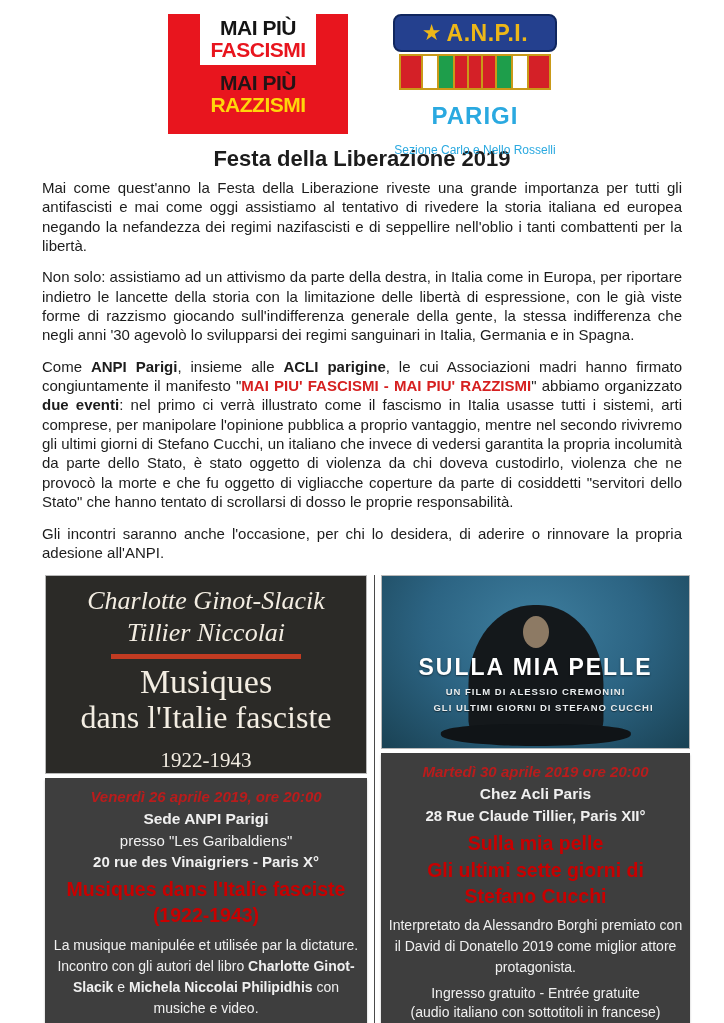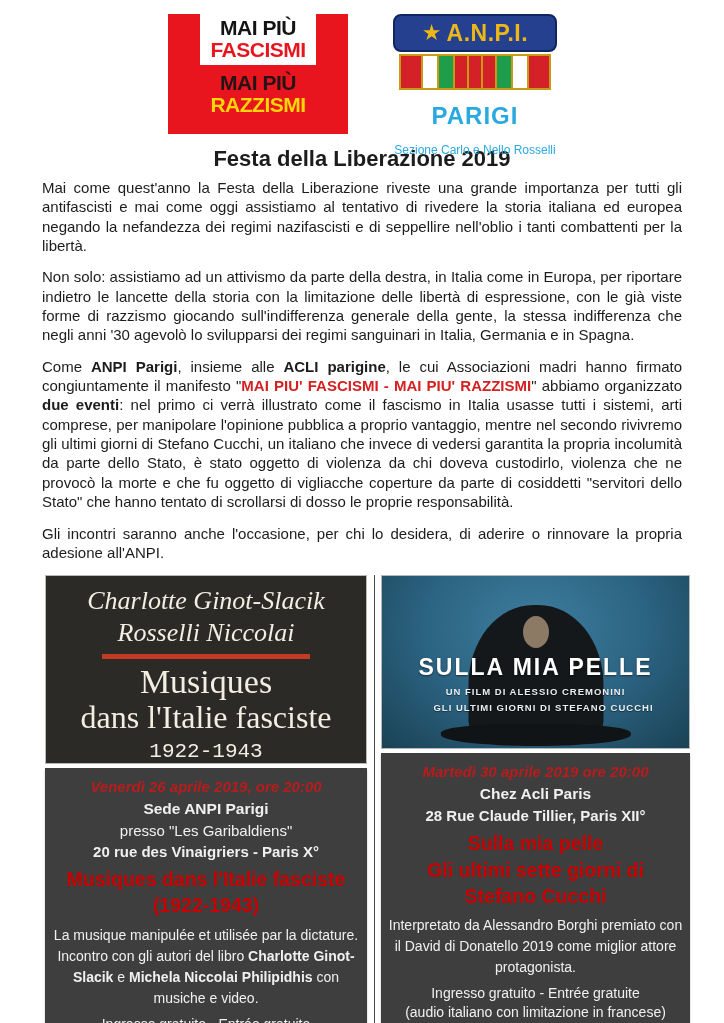--- a/index.html
+++ b/index.html
@@ -61,21 +61,21 @@
   .book-cover {
     height:206px; box-sizing:border-box; background:#2b2a27;
     border:1px solid #b8b8b8; text-align:center; color:#f3ede2;
     font-family:"Liberation Serif", serif; padding-top:8px;
   }
   .bc-author1 { font-style:italic; font-size:26px; margin-top:2px; }
   .bc-author2 { font-style:italic; font-size:26px; display:inline-block;
                 border-bottom:5px solid #c23b22; padding:2px 16px 6px; }
   .bc-title1 { font-size:34px; margin-top:6px; line-height:1.0; }
   .bc-title2 { font-size:32px; line-height:1.15; }
-  .bc-years  { font-size:21px; margin-top:4px;font-family:Liberation Mono, monospace; }
+  .bc-years  { font-size:21px; margin-top:12px; }
 
   
   .film-poster {
     position:relative; height:174px; overflow:hidden;
     background:radial-gradient(ellipse at 50% 30%, #3e7e9e 0%, #2c6483 50%, #1a4254 100%);
     border:1px solid #b8b8b8; box-sizing:border-box;
   }
   .fig-hoodie { position:absolute; left:50%; top:17%; transform:translateX(-50%);
     width:44%; height:80%; background:#14181b; border-radius:48% 48% 22% 22% / 58% 58% 16% 16%; }
   .fig-face { position:absolute; left:50%; top:23%; transform:translateX(-50%);
@@ -150,21 +150,21 @@
     <p>Non solo: assistiamo ad un attivismo da parte della destra, in Italia come in Europa, per riportare indietro le lancette della storia con la limitazione delle libertà di espressione, con le già viste forme di razzismo giocando sull'indifferenza generale della gente, la stessa indifferenza che negli anni '30 agevolò lo svilupparsi dei regimi sanguinari in Italia, Germania e in Spagna.</p>
     <p><span>Come </span><b>ANPI Parigi</b><span>, insieme alle </span><b>ACLI parigine</b><span>, le cui Associazioni madri hanno firmato congiuntamente il manifesto "</span><span class="red-bold">MAI PIU' FASCISMI - MAI PIU' RAZZISMI</span><span>" abbiamo organizzato </span><b>due eventi</b><span>: nel primo ci verrà illustrato come il fascismo in Italia usasse tutti i sistemi, arti comprese, per manipolare l'opinione pubblica a proprio vantaggio, mentre nel secondo rivivremo gli ultimi giorni di Stefano Cucchi, un italiano che invece di vedersi garantita la propria incolumità da parte dello Stato, è stato oggetto di violenza da chi doveva custodirlo, violenza che ne provocò la morte e che fu oggetto di vigliacche coperture da parte di cosiddetti "servitori dello Stato" che hanno tentato di scrollarsi di dosso le proprie responsabilità.</span></p>
     <p class="last">Gli incontri saranno anche l'occasione, per chi lo desidera, di aderire o rinnovare la propria adesione all'ANPI.</p>
   </div>
 
   <div class="columns">
 
     <div class="col left">
       <div class="book-cover">
         <div class="bc-author1">Charlotte Ginot-Slacik</div>
-        <div><span class="bc-author2">Rosselli Niccolai</span></div>
+        <div><span class="bc-author2">Tillier Niccolai</span></div>
         <div class="bc-title1">Musiques</div>
         <div class="bc-title2">dans l'Italie fasciste</div>
         <div class="bc-years">1922-1943</div>
       </div>
 
       <div class="event-card">
         <div class="ec-date">Venerdì 26 aprile 2019, ore 20:00</div>
         <div class="ec-venue">Sede ANPI Parigi</div>
         <div class="ec-venue2">presso "Les Garibaldiens"</div>
         <div class="ec-address">20 rue des Vinaigriers - Paris X°</div>
@@ -193,18 +193,18 @@
         <div class="ec-date">Martedì 30 aprile 2019 ore 20:00</div>
         <div class="ec-venue">Chez Acli Paris</div>
         <div class="ec-address">28 Rue Claude Tillier, Paris XII°</div>
         <div class="ec-red-title">
           <span>Sulla mia pelle</span><br>
           <span>Gli ultimi sette giorni di</span><br>
           <span>Stefano Cucchi</span>
         </div>
         <div class="ec-desc">Interpretato da Alessandro Borghi premiato con il David di Donatello 2019 come miglior attore protagonista.</div>
         <div class="ec-admission">Ingresso gratuito - Entrée gratuite</div>
-        <div class="ec-note">(audio italiano con limitazione in francese)</div>
+        <div class="ec-note">(audio italiano con sottotitoli in francese)</div>
       </div>
     </div>
 
   </div>
 </div>
 
 </body></html>

